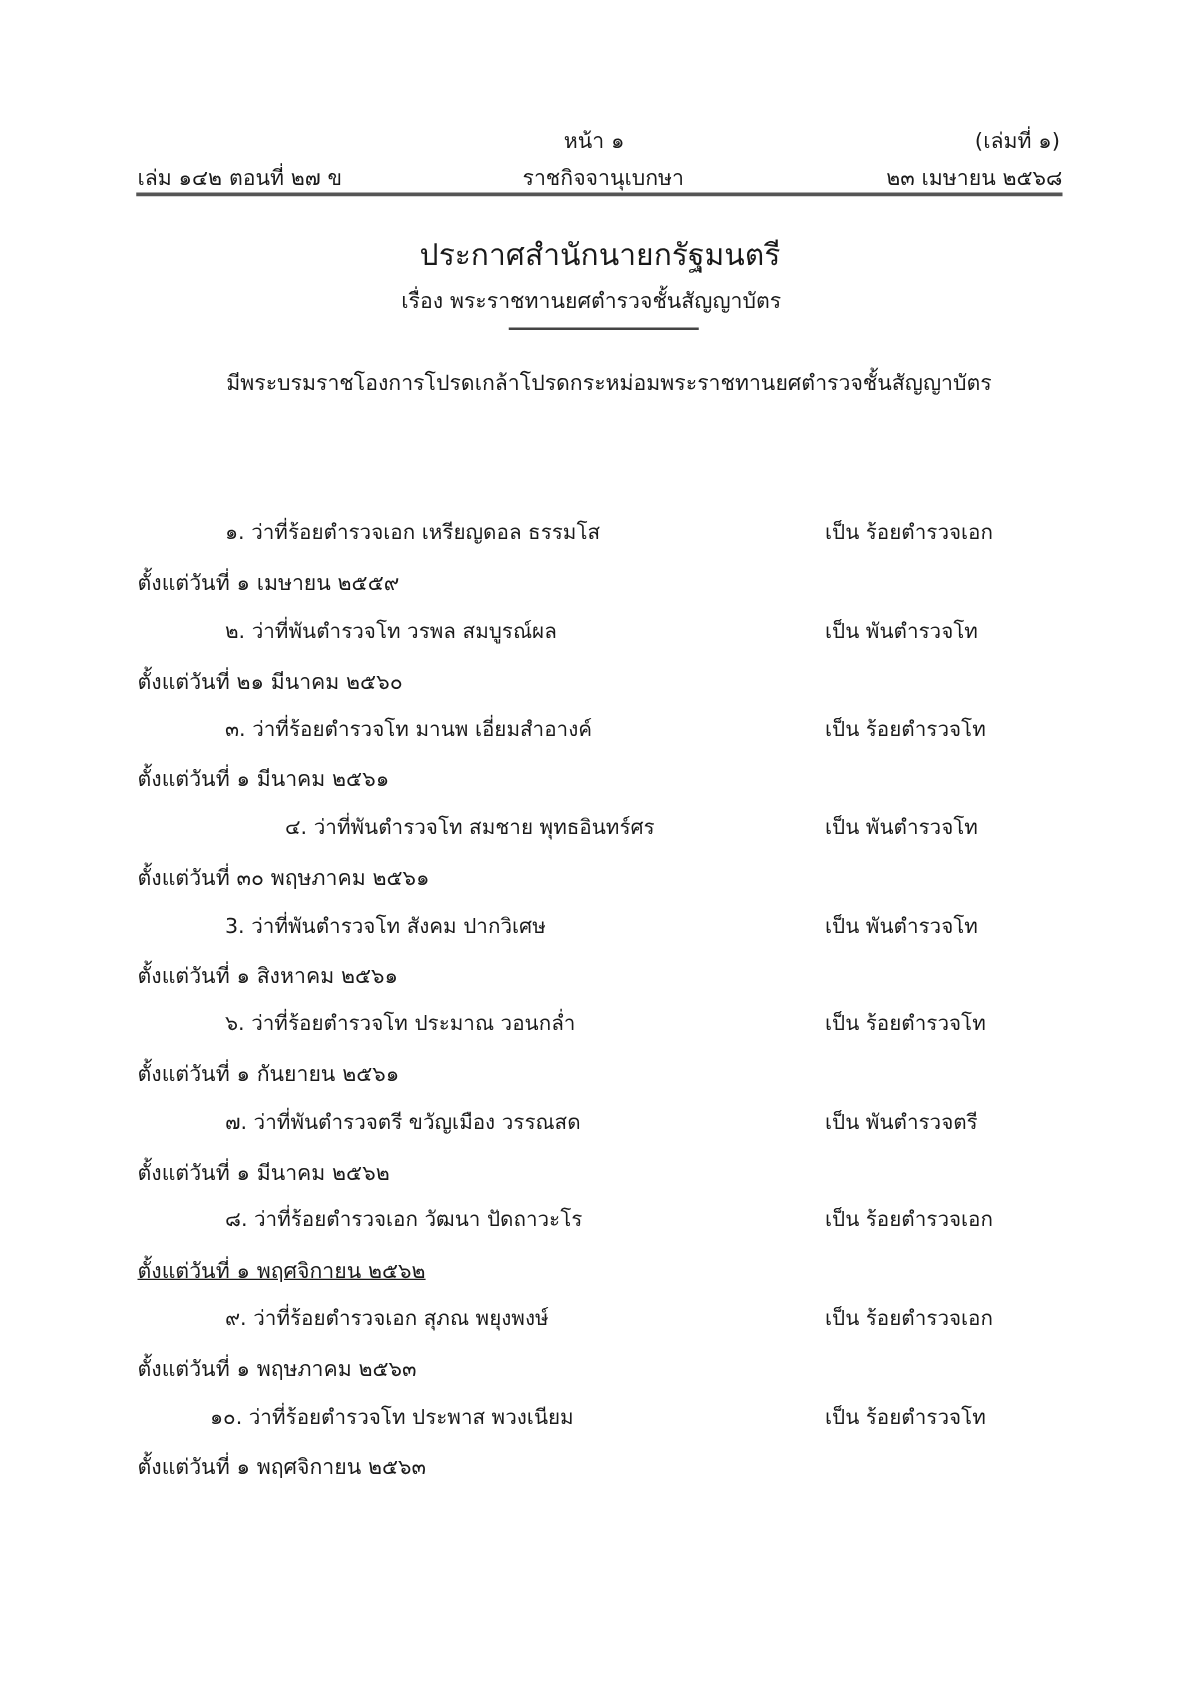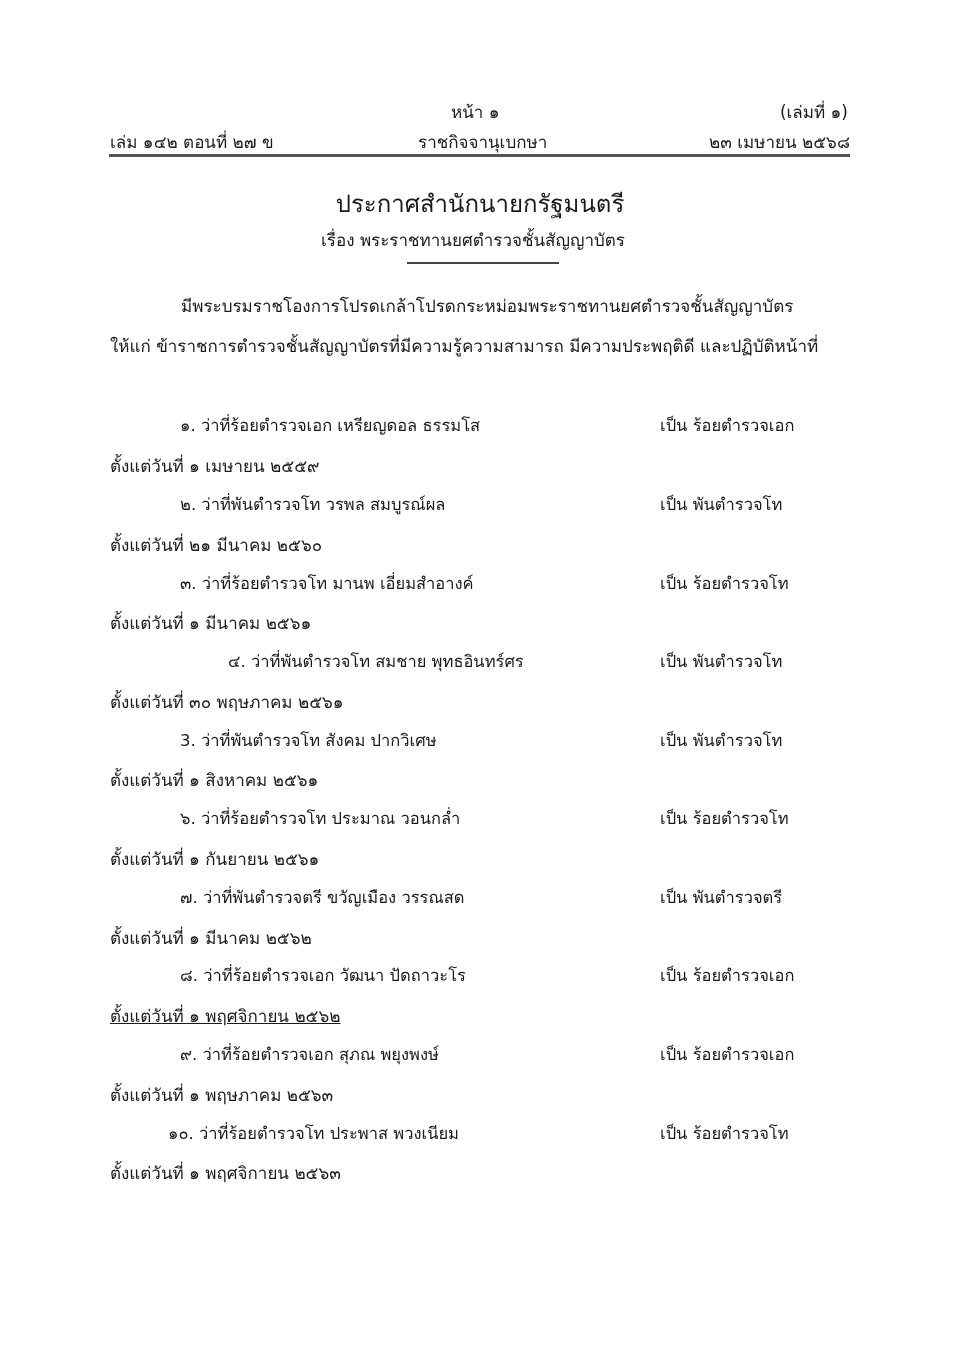--- a/index.html
+++ b/index.html
@@ -30,21 +30,20 @@
   <div class="abs hdr" style="left:110px; top:128px;">เล่ม   ๑๔๒   ตอนที่   ๒๗   ข</div>
   <div class="abs hdr" style="left:418px; top:128px;">ราชกิจจานุเบกษา</div>
   <div class="abs hdr" style="right:110px; top:128px;">๒๓   เมษายน   ๒๕๖๘</div>
   <div class="rule-top"></div>
 
   <div class="abs title" style="top:184px;">ประกาศสำนักนายกรัฐมนตรี</div>
   <div class="abs subtitle" style="top:226px;">เรื่อง   พระราชทานยศตำรวจชั้นสัญญาบัตร</div>
   <div class="rule-mid"></div>
 
   <div class="abs body" style="left:170px; top:292px;margin-left:11px;">มีพระบรมราชโองการโปรดเกล้าโปรดกระหม่อมพระราชทานยศตำรวจชั้นสัญญาบัตร</div>
-  <div class="abs body" style="left:110px; top:332px;">ให้แก่  ข้าราชการตำรวจชั้นสัญญาบัตรที่มีความรู้ความสามารถ  มีความประพฤติดี  และปฏิบัติหน้าที่</div>
 
   <div>
     <div class="abs item-line" style="left:180px; top:412px;">๑.  ว่าที่ร้อยตำรวจเอก เหรียญดอล  ธรรมโส</div>
     <div class="abs rank" style="top:412px;">เป็น  ร้อยตำรวจเอก</div>
     <div class="abs date-line" style="top:452px;">ตั้งแต่วันที่  ๑  เมษายน  ๒๕๕๙</div>
 
     <div class="abs item-line" style="left:180px; top:491px;">๒.  ว่าที่พันตำรวจโท วรพล  สมบูรณ์ผล</div>
     <div class="abs rank" style="top:491px;">เป็น  พันตำรวจโท</div>
     <div class="abs date-line" style="top:531px;">ตั้งแต่วันที่  ๒๑  มีนาคม  ๒๕๖๐</div>
 

